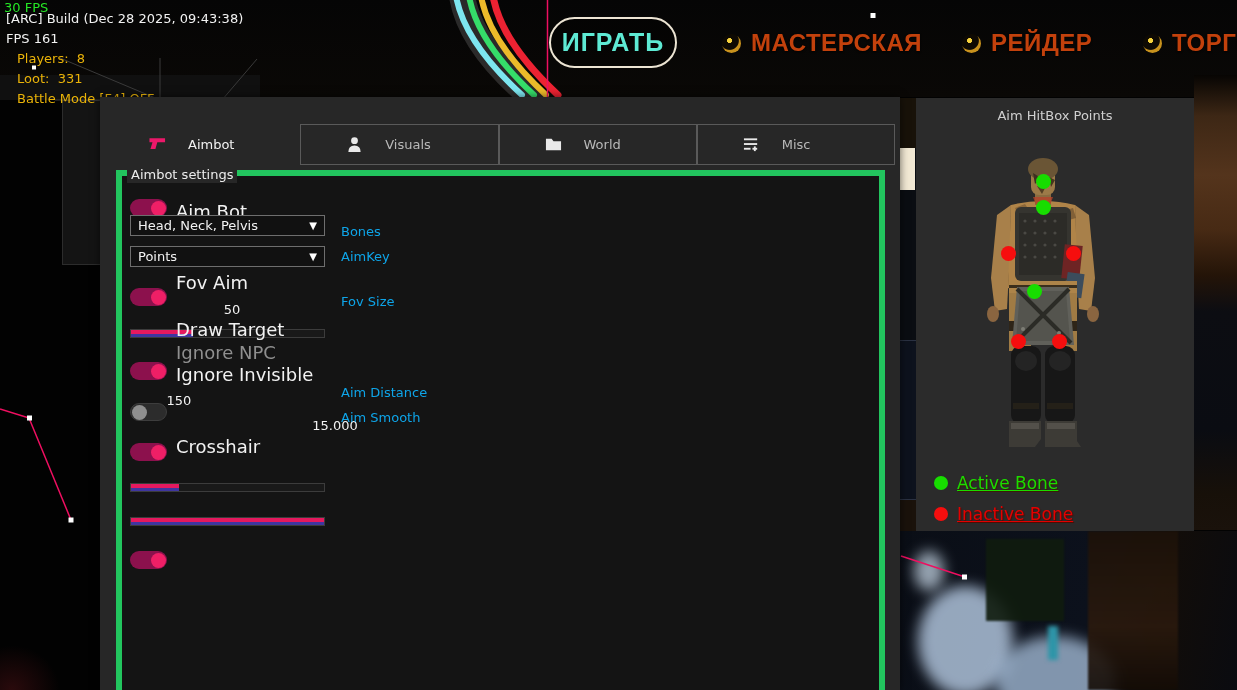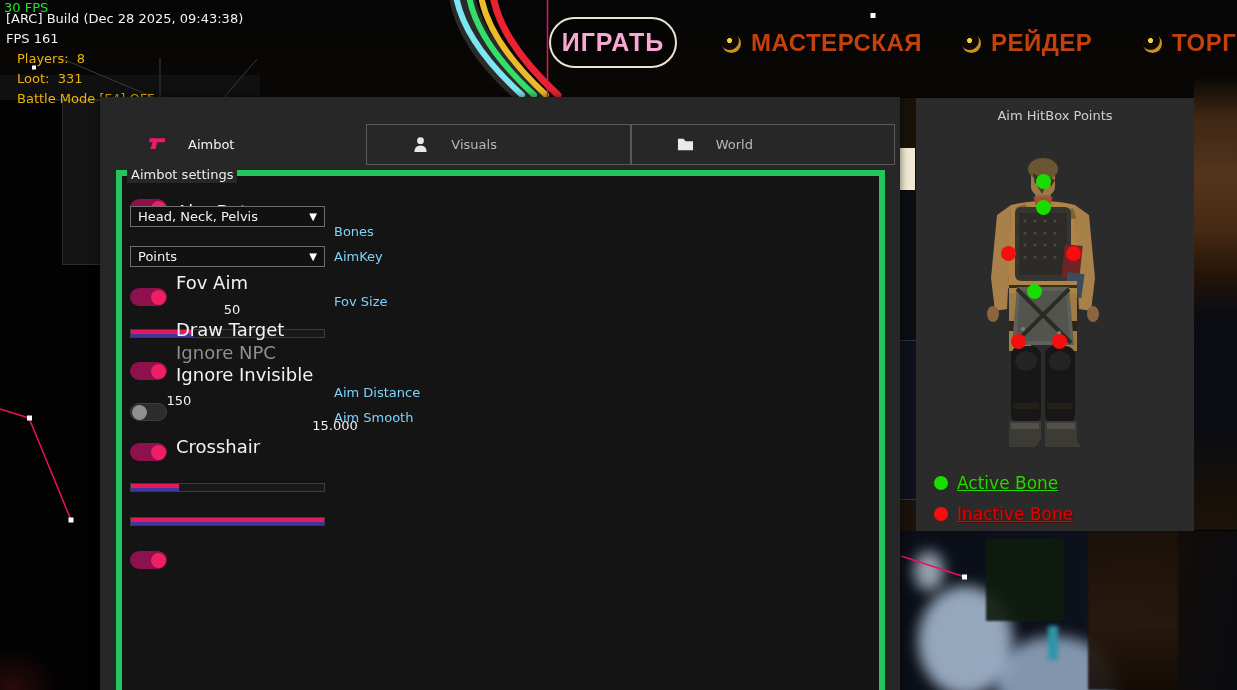--- a/index.html
+++ b/index.html
@@ -35,21 +35,21 @@
   #rainbow { left:420px; top:0; width:180px; height:97px; }
 
   
   .osd { position:absolute; font-size:13px; white-space:pre; letter-spacing:0; }
   .osd-green { color:#25e425; }
   .osd-white { color:#f2f2f2; }
   .osd-red { color:#eab308;margin-left:12px; }
 
   
   .play-btn { left:549px; top:17px; width:128px; height:51px; border:2.5px solid #ece4d3; border-radius:27px;
-    color:#f9a8d4; font-size:25px; font-weight:bold; letter-spacing:1px; display:flex; align-items:center; justify-content:center;
+    color:#5eead4; font-size:25px; font-weight:bold; letter-spacing:1px; display:flex; align-items:center; justify-content:center;
     font-family:"Liberation Sans",sans-serif; background:rgba(0,0,0,.25); }
   .nav-item { position:absolute; top:28px; height:30px; display:flex; align-items:center; gap:10px; }
   .nav-label { color:#c2410c; font-size:24px; font-weight:bold; letter-spacing:.5px; font-family:"Liberation Sans",sans-serif;
     text-shadow:0 1px 2px rgba(0,0,0,.8); white-space:nowrap; }
   .coin { width:19px; height:19px; border-radius:50%; flex:0 0 19px;
     background:radial-gradient(circle at 40% 35%, #f6d23c 0 14%, #0e0a03 16% 52%, #c8921d 58% 88%, #7a5a10 92%); }
 
   
   #esp { left:0; top:0; width:1237px; height:690px; pointer-events:none; }
 
@@ -67,21 +67,21 @@
 
   .ctl { position:absolute; left:8px; }
   .toggle { width:37px; height:18px; border-radius:9px; position:relative; cursor:pointer; }
   .toggle.on { background:#8c114d; }
   .toggle.off { background:#2c2c2c; border:1px solid #3d3d3d; }
   .knob { position:absolute; top:1.5px; width:15px; height:15px; border-radius:50%; }
   .toggle.on .knob { right:1.5px; background:#ef1f66; }
   .toggle.off .knob { left:1px; top:1px; background:#8f8f8f; }
   .ctl-label { position:absolute; font-size:18px; color:#f2f2f2; white-space:nowrap; }
   .ctl-label.dim { color:#8f8f8f; }
-  .side-label { position:absolute; left:212px; font-size:13px; color:#7dd3fc; white-space:nowrap; }
+  .side-label { position:absolute; left:219px; font-size:13px; color:#0ea5e9; white-space:nowrap; }
 
   .dropdown { width:195px; height:21px; background:#111; border:1px solid #6e6e6e; display:flex; align-items:center;
     padding:0 7px; cursor:pointer; }
   .dd-text { flex:1; font-size:13px; color:#f2f2f2; white-space:nowrap; overflow:hidden; }
   .dd-arrow { font-size:10px; color:#fff; }
 
   .slider { width:195px; height:9px; background:#191919; border:1px solid #3c3c3c; position:relative; cursor:pointer; }
   .slider-fill { position:absolute; left:0; top:0; height:100%; width:0;
     background:linear-gradient(#e5195e 0 55%, #3f36a0 55% 100%); }
   .slider-value { position:absolute; font-size:13px; color:#f2f2f2; text-align:center; }
@@ -194,31 +194,43 @@
           <path d="M2.5,17 q0,-7 6.5,-7 q6.5,0 6.5,7 z" fill="#e9e9e9"></path>
         </svg>
         <span class="tab-label">Visuals</span>
       </div>
       <div class="tab bordered">
         <svg class="tab-icon" viewBox="0 0 18 16">
           <path d="M1,2 h6 l2,2.5 h8 v9.5 h-16 z" fill="#e9e9e9"></path>
         </svg>
         <span class="tab-label">World</span>
       </div>
+      <div class="tab bordered">
+        <svg class="tab-icon" viewBox="0 0 18 16">
+          <g stroke="#e9e9e9" stroke-width="2">
+            <line x1="1" y1="2.5" x2="15" y2="2.5"></line>
+            <line x1="1" y1="7.5" x2="15" y2="7.5"></line>
+            <line x1="1" y1="12.5" x2="8" y2="12.5"></line>
+            <line x1="12.5" y1="10" x2="12.5" y2="15"></line>
+            <line x1="10" y1="12.5" x2="15" y2="12.5"></line>
+          </g>
+        </svg>
+        <span class="tab-label">Misc</span>
+      </div>
     </div>
 
     <div class="groupbox">
       <div class="group-legend">Aimbot settings</div>
 
       <div class="ctl toggle on" style="top:23px;">
           <div class="knob"></div>
         </div>
       <div class="ctl-label" style="left:54px; top:25px;">Aim Bot</div>
 
-      <div class="ctl dropdown" style="top:30px;gap:19px;">
+      <div class="ctl dropdown" style="top:39px;gap:19px;">
         <span class="dd-text">Head, Neck, Pelvis</span>
         <span class="dd-arrow">▼</span>
       </div>
       <div class="side-label" style="top:48px;">Bones</div>
 
       <div class="ctl dropdown" style="top:70px;">
         <span class="dd-text">Points</span>
         <span class="dd-arrow">▼</span>
       </div>
       <div class="side-label" style="top:73px;">AimKey</div>

